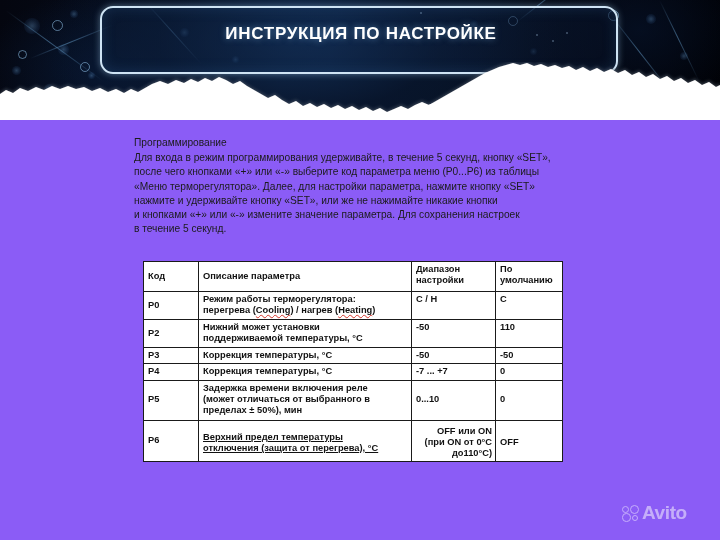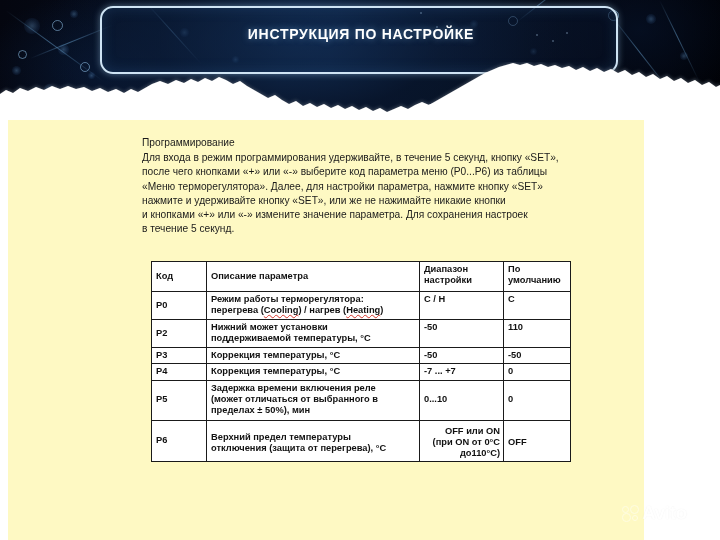--- a/index.html
+++ b/index.html
@@ -67,40 +67,40 @@
     box-sizing: border-box;
   }
   #banner-title {
     position: absolute;
     left: 0; top: 0;
     width: 518px; height: 52px;
     display: flex;
     align-items: center;
     justify-content: center;
     color: #ffffff;
-    font-size: 14px;
+    font-size: 17px;
     font-weight: bold;
     letter-spacing: 0.7px;
     text-shadow: 0 0 6px rgba(130,190,240,0.55);
   }
 
   
   #torn-edge {
     position: absolute;
     left: 0; top: 62px;
     width: 720px; height: 72px;
     pointer-events: none;
   }
 
   
   #paper {
     position: absolute;
-    left: 8px; top: 120px;
-    width: 636px; height: 420px;
-    background: #fef9c3;
+    left: 0; top: 120px;
+    width: 720px; height: 420px;
+    background: #8b5cf6;
   }
 
   
   #instructions {
     position: absolute;
     left: 134px; top: 16px;
     width: 460px;
     color: #1b1b1b;
     font-size: 10.2px;
     line-height: 14.2px;
@@ -308,21 +308,21 @@
           <div>Задержка времени включения реле</div>
           <div>(может отличаться от выбранного в</div>
           <div>пределах ± 50%), мин</div>
         </td>
         <td style="padding-top:13px;">0...10</td>
         <td style="padding-top:13px;">0</td>
       </tr>
 
       <tr style="height:40px;">
         <td class="code-cell">P6</td>
-        <td style="padding-top:11px;">
+        <td style="padding-top:11px;text-decoration:underline;">
           <div>Верхний предел температуры</div>
           <div>отключения (защита от перегрева), °C</div>
         </td>
         <td style="padding-top:5px;text-align:right;">
           <div>OFF или ON</div>
           <div>(при ON от 0°C</div>
           <div>до110°C)</div>
         </td>
         <td style="padding-top:16px;">OFF</td>
       </tr>

